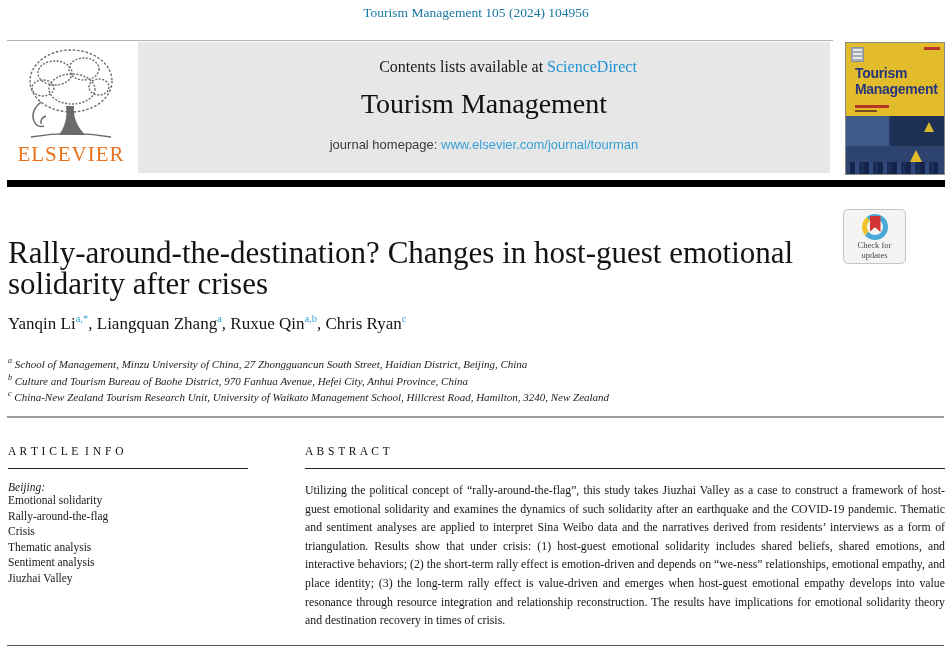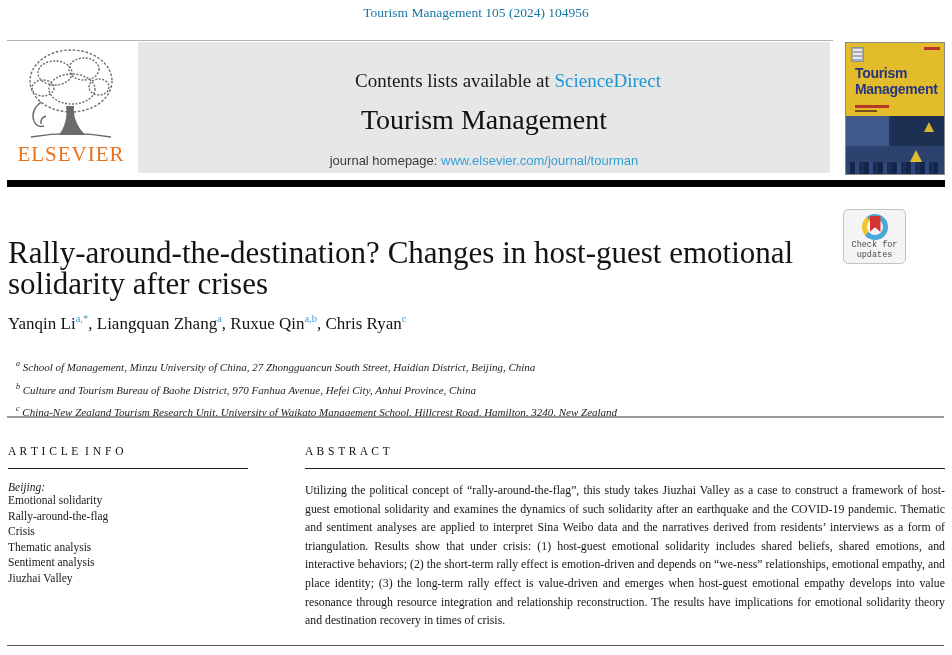--- a/index.html
+++ b/index.html
@@ -8,21 +8,21 @@
   a{text-decoration:none;}
 
   
   .journal-ref{position:absolute;top:5px;left:0;width:100%;text-align:center;
                font-size:13.5px;color:#1878a2;}
   .top-rule{position:absolute;top:40px;left:7px;width:826px;height:1px;background:#b3b3b3;}
 
   
   .band{position:absolute;top:42px;left:138px;width:692px;height:131px;background:#e7e7e7;
         text-align:center;}
-  .contents-line{margin-top:28px;font-size:19px;color:#1a1a1a;padding-left:48px;}
+  .contents-line{margin-top:16px;font-size:16px;color:#1a1a1a;padding-left:48px;}
   .sciencedirect{color:#2095d5;}
   .band-title{margin-top:12px;font-size:28px;color:#111;}
   .homepage-line{margin-top:17px;font-family:"Liberation Sans",sans-serif;
                  font-size:13px;color:#3a3a3a;}
   .homepage-link{color:#35a0d6;}
 
   
   .elsevier{position:absolute;top:44px;left:8px;width:126px;height:128px;text-align:center;
             cursor:pointer;}
   .elsevier svg{display:block;margin:0 auto;}
@@ -56,30 +56,30 @@
 
   
   .badge{position:absolute;top:209px;left:843px;width:63px;height:55px;background:#f4f4f4;
          border:1px solid #c4c4c4;border-radius:5px;box-sizing:border-box;text-align:center;
          cursor:pointer;}
   .ring{position:relative;width:26px;height:26px;border-radius:50%;margin:4px auto 1px;
         background:conic-gradient(from 230deg,#f0c42e 0 25%,#4aa8d8 25% 100%);}
   .ring::after{content:"";position:absolute;inset:5px;border-radius:50%;background:#f4f4f4;}
   .bookmark{position:absolute;top:2px;left:8px;width:11px;height:16px;background:#d23434;
             clip-path:polygon(0 0,100% 0,100% 100%,50% 70%,0 100%);z-index:2;}
-  .badge-text{font-family:Liberation Mono, monospace;font-size:8.5px;line-height:9.5px;
+  .badge-text{font-family:Liberation Serif, serif;font-size:8.5px;line-height:9.5px;
               color:#4a4a4a;}
 
   
   .title{position:absolute;top:237px;left:8px;width:818px;font-size:31px;
          line-height:31px;color:#131313;}
   .authors{position:absolute;top:313px;left:8px;font-size:17px;color:#141414;}
   .authors sup{font-size:10.5px;color:#3ba0d8;}
-  .affils{position:absolute;top:354px;left:16px;width:860px;font-size:11px;
-          font-style:italic;line-height:20px;color:#1c1c1c;}
+  .affils{position:absolute;top:354px;left:8px;width:860px;font-size:11px;
+          font-style:italic;line-height:14px;color:#1c1c1c;}
   .affils sup{font-size:8px;}
 
   .gray-rule{position:absolute;top:416px;left:7px;width:937px;height:2px;background:#9a9a9a;}
 
   
   .col-left{position:absolute;top:445px;left:8px;width:240px;}
   .col-right{position:absolute;top:445px;left:305px;width:640px;}
   .sec-heading{font-size:11.5px;letter-spacing:0.5px;color:#111;}
   .sec-rule{margin-top:11px;height:1px;background:#222;}
   .kw-label{margin-top:12px;font-size:11.5px;font-style:italic;}

